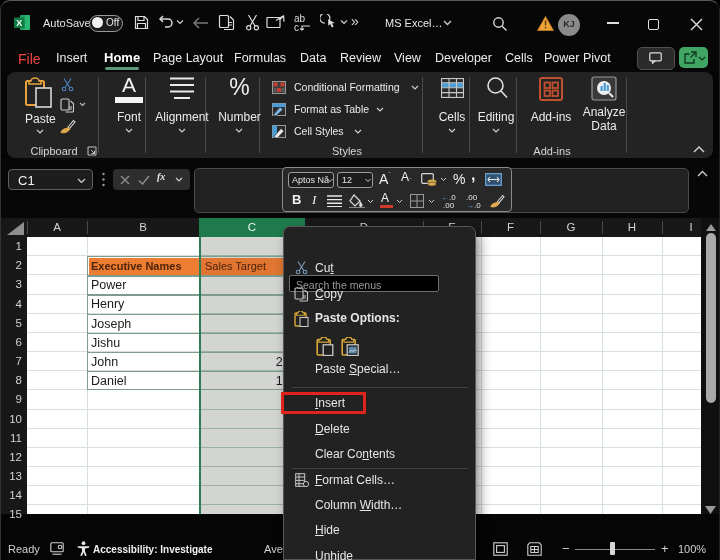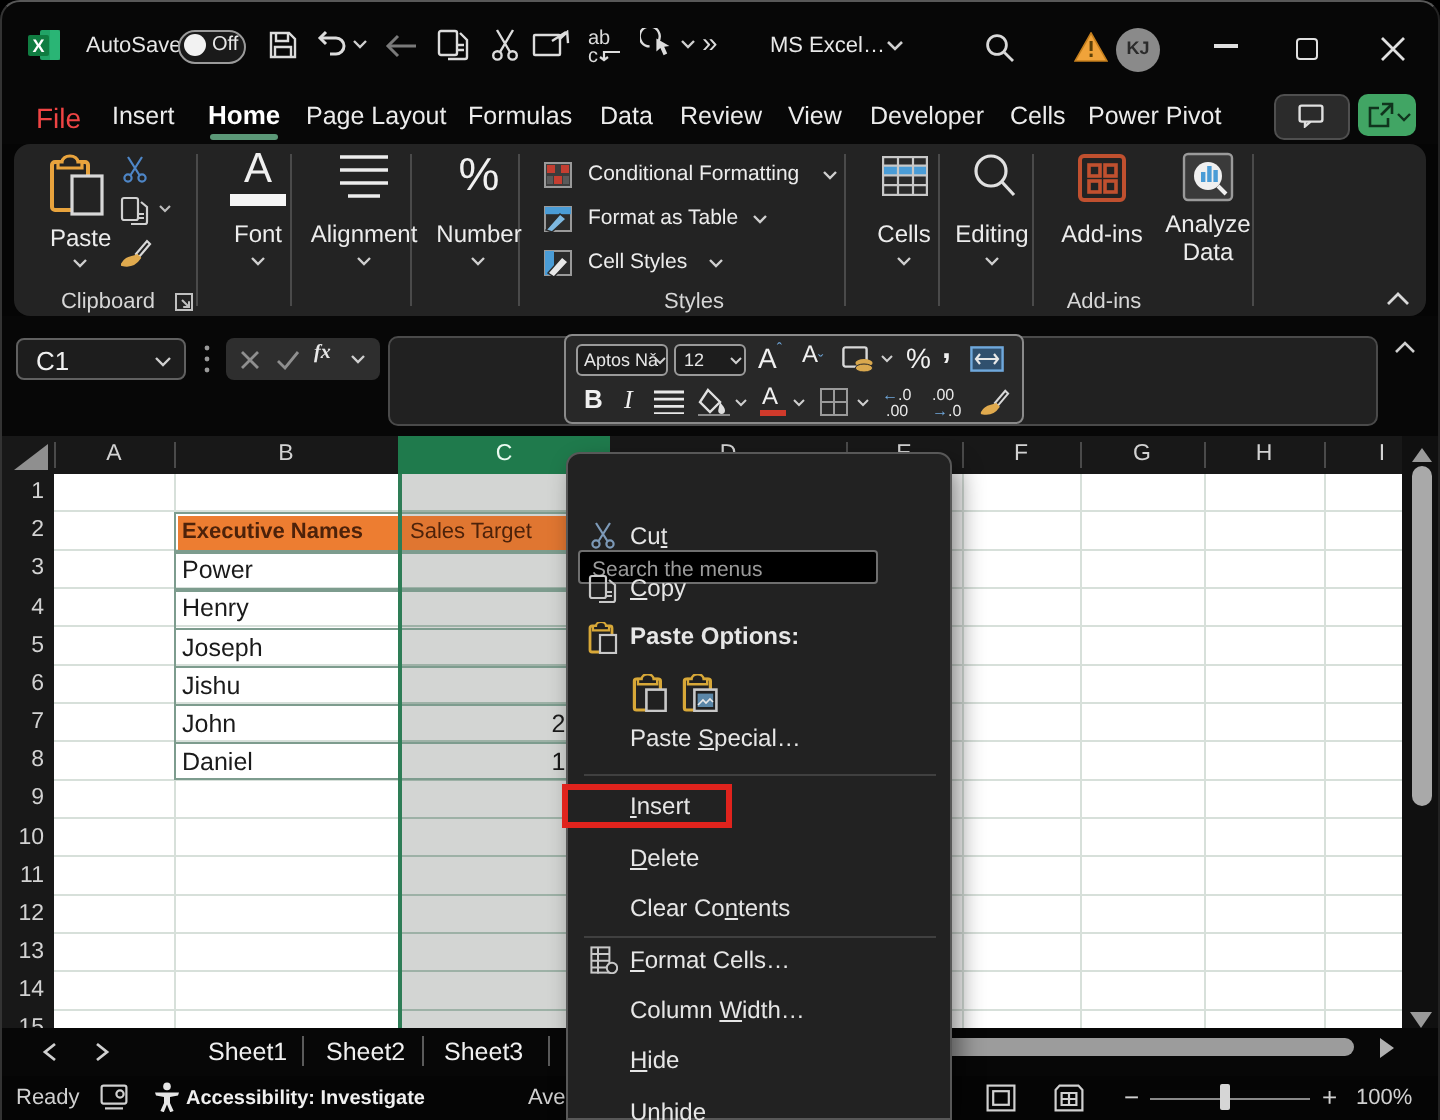--- a/index.html
+++ b/index.html
@@ -465,39 +465,20 @@
     <svg class="ico" style="left:4.5px;top:6px;" width="10" height="7" viewBox="0 0 10 7">
           <path d="M5 0 L10 7 L0 7 z" fill="#9a9a9a"></path>
         </svg>
     <div class="abs" style="left:4.5px;top:15px;width:10px;height:170px;background:#a9a9a9;border-radius:5px;"></div>
     <svg class="ico" style="left:4px;top:288px;" width="11" height="8" viewBox="0 0 11 8">
           <path d="M0 0 L11 0 L5.5 8 z" fill="#9a9a9a"></path>
         </svg>
   </div>
 </div>
 
-<div class="abs" style="left:0;top:514px;width:720px;height:24px;background:#070707;">
-  <svg class="ico" style="left:21px;top:7px;" width="8" height="10" viewBox="0 0 8 10" fill="none" stroke="#d0d0d0" stroke-width="1.4">
-        <path d="M6.5 1 L1.5 5 L6.5 9"></path>
-      </svg>
-  <svg class="ico" style="left:47px;top:7px;" width="8" height="10" viewBox="0 0 8 10" fill="none" stroke="#d0d0d0" stroke-width="1.4">
-        <path d="M1.5 1 L6.5 5 L1.5 9"></path>
-      </svg>
-  <div class="abs" style="left:104px;top:5px;font-size:12.5px;color:#f0f0f0;">Sheet1</div>
-  <div class="abs" style="left:151px;top:4px;width:1px;height:15px;background:#5a5a5a;"></div>
-  <div class="abs" style="left:163px;top:5px;font-size:12.5px;color:#f0f0f0;">Sheet2</div>
-  <div class="abs" style="left:211px;top:4px;width:1px;height:15px;background:#5a5a5a;"></div>
-  <div class="abs" style="left:222px;top:5px;font-size:12.5px;color:#f0f0f0;">Sheet3</div>
-  <div class="abs" style="left:274px;top:4px;width:1px;height:15px;background:#5a5a5a;"></div>
-
-  <div class="abs" style="left:290px;top:5px;width:387px;height:9px;background:#9c9c9c;border-radius:5px;"></div>
-  <svg class="ico" style="left:689px;top:5px;" width="8" height="10" viewBox="0 0 8 10">
-        <path d="M1 0 L8 5 L1 10 z" fill="#b0b0b0"></path>
-      </svg>
-</div>
 
 <div class="abs" style="left:0;top:538px;width:720px;height:22px;background:#050505;">
   <div class="abs" style="left:8px;top:5px;font-size:11px;color:#d0d0d0;">Ready</div>
   <svg class="ico" style="left:50px;top:4px;" width="14" height="13" viewBox="0 0 14 13" fill="none" stroke="#d0d0d0" stroke-width="1.1">
     <rect x="0.8" y="0.8" width="12.4" height="9" rx="1"></rect>
         <circle cx="10" cy="5" r="1.8"></circle>
         <path d="M2.5 12.2 h9"></path>
   </svg>
   <svg class="ico" style="left:77px;top:3px;" width="13" height="15" viewBox="0 0 13 15" fill="#e6e6e6">
     <circle cx="6.5" cy="2.2" r="1.9"></circle>

